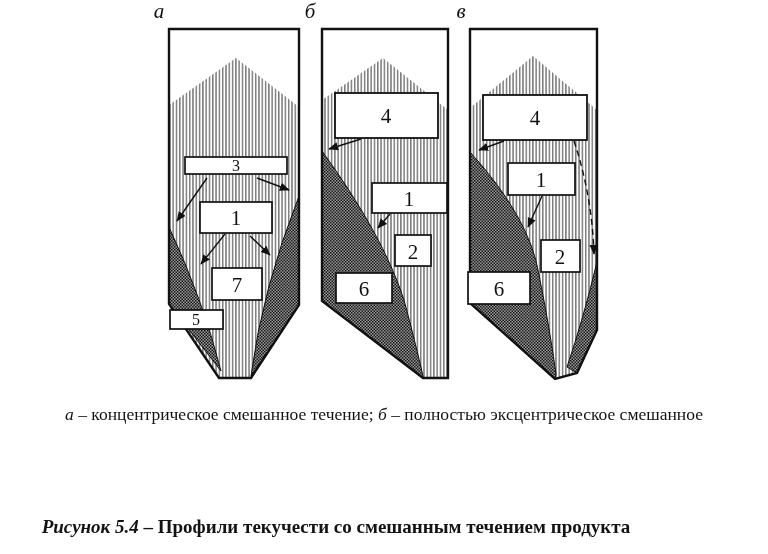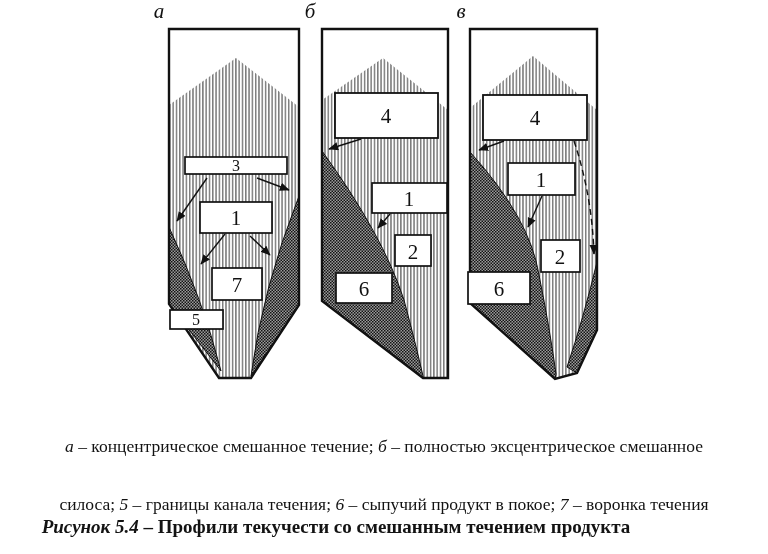--- a/index.html
+++ b/index.html
@@ -1,21 +1,21 @@
 <!DOCTYPE html>
 <html><head>
 <meta charset="utf-8">
 <style>
   html,body{margin:0;padding:0;background:#ffffff;}
   .page{position:relative;width:768px;height:554px;background:#ffffff;overflow:hidden;
         font-family:"Liberation Serif", serif;color:#111;}
   .diagram-svg{position:absolute;left:0;top:0;}
   .caption{position:absolute;left:6px;top:401px;width:756px;font-size:17.5px;line-height:26px;
            color:#131313;}
-  .cap-line{text-align:center;white-space:nowrap;margin-top:32px;}
+  .cap-line{text-align:center;white-space:nowrap;}
   .it{font-style:italic;}
   .fig-title{position:absolute;left:0;top:516px;width:672px;text-align:center;
              font-size:19px;font-weight:bold;color:#131313;white-space:nowrap;}
   .fig-title .bi{font-style:italic;}
   text{font-family:"Liberation Serif", serif;fill:#111;}
   .plabel{font-size:21px;font-style:italic;}
   .boxdigit{font-size:21px;}
   .boxdigit.small{font-size:16px;}
 </style>
 </head>
@@ -115,17 +115,16 @@
     </g>
     <g>
       <rect x="468" y="272" width="62" height="32" fill="#fff" stroke="#111" stroke-width="1.7"></rect>
       <text class="boxdigit" x="499" y="296" text-anchor="middle">6</text>
     </g>
   </g>
 </svg>
 
 <div class="caption" id="caption">
       <div class="cap-line"><span class="it">а</span><span> – концентрическое смешанное течение; </span><span class="it">б</span><span> – полностью эксцентрическое смешанное</span></div>
-      <div class="cap-line"><span>силоса; </span><span class="it">5</span><span> – границы канала течения; </span><span class="it">6</span><span> – сыпучий продукт в покое; </span><span class="it">7</span><span> – воронка течения</span></div>
     </div>
 <div class="fig-title" id="fig-title"><span class="bi">Рисунок 5.4</span><span> – </span><span>Профили текучести со смешанным течением продукта</span></div>
 
 </div>
 
 </body></html>

